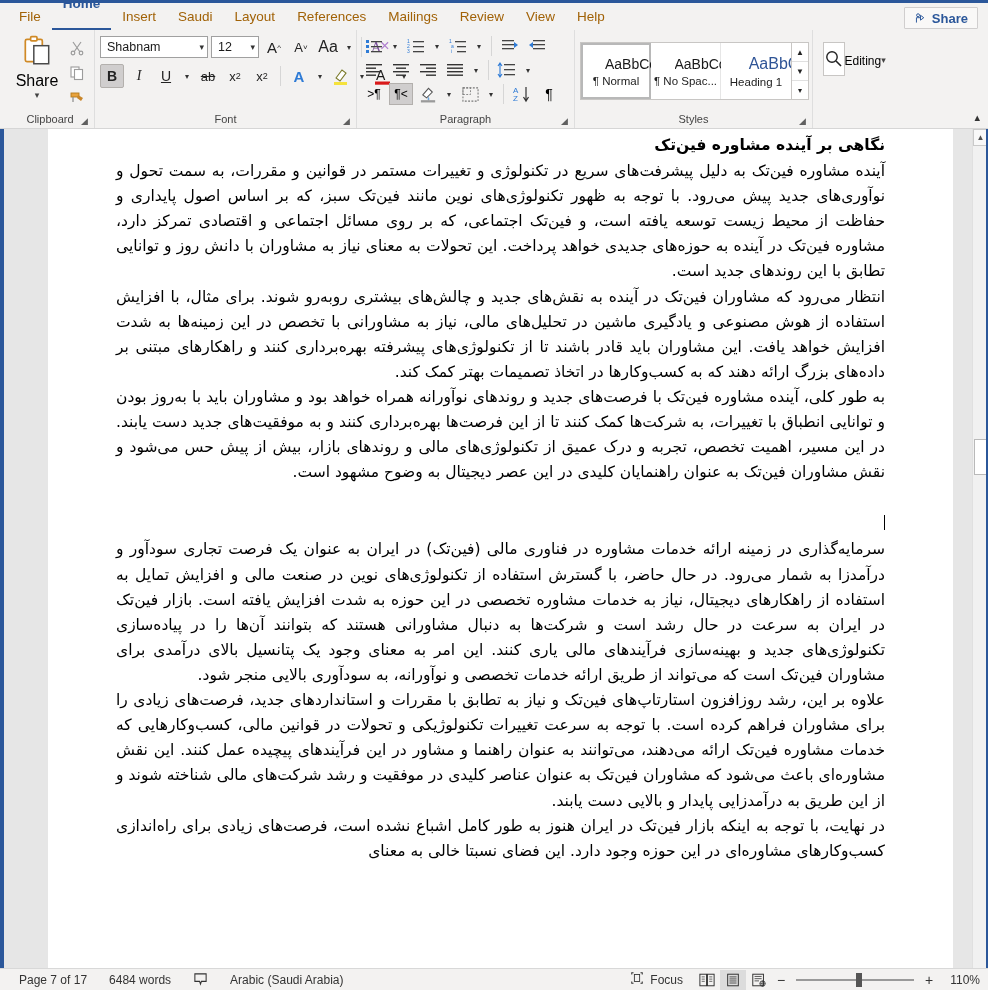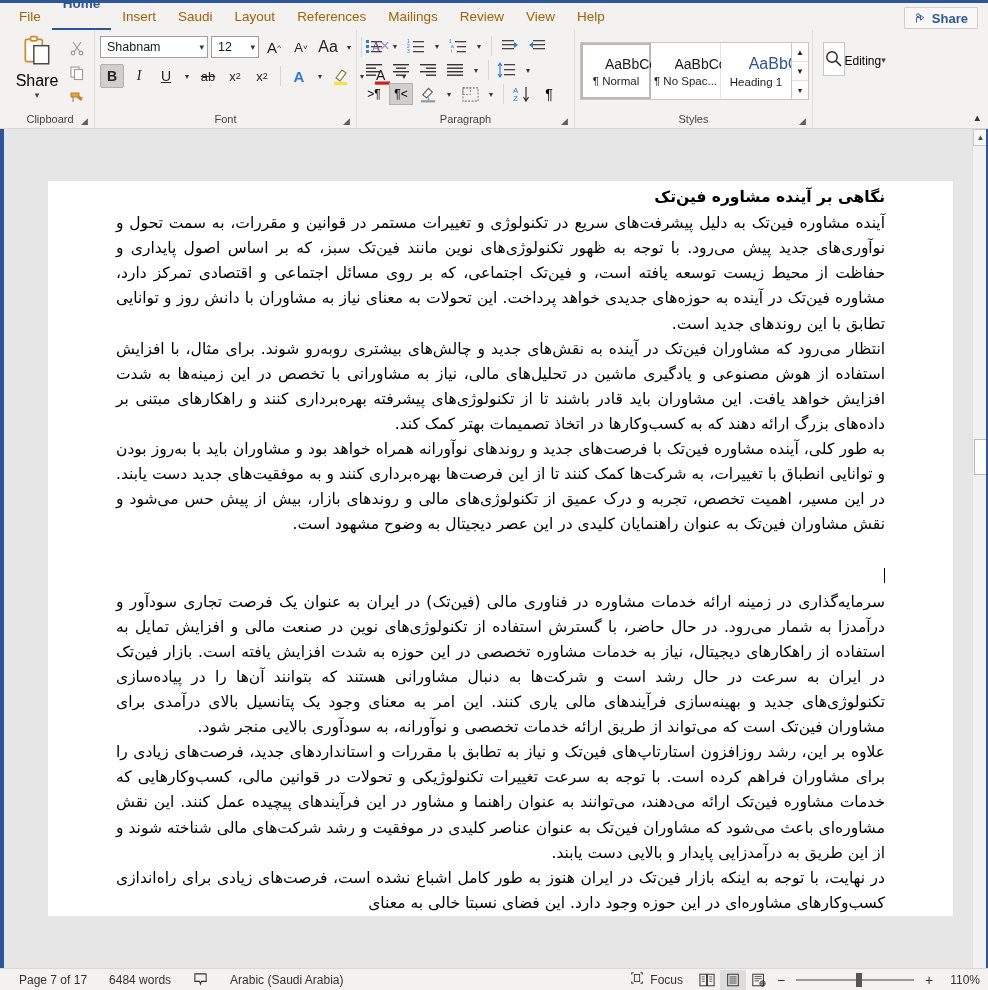--- a/index.html
+++ b/index.html
@@ -146,21 +146,21 @@
   .work {
     flex: 1;
     position: relative;
     background: #e6e6e6;
     display: flex;
     overflow: hidden;
   }
   .leftedge { width: 4px; background: #2b579a; flex: 0 0 4px; }
   .canvas {
     flex: 1; position: relative; background: #e6e6e6; overflow: hidden;
-    display: flex; justify-content: flex-start; align-items: center;
+    display: flex; justify-content: flex-start;
   }
   .gutter { width: 44px; background:#e6e6e6; flex:0 0 44px;}
   .page {
     width: 905px;
     background: #ffffff;
     padding: 4px 68px 0 68px;
     direction: rtl;
     position: relative;
   }
   .doc-h {

